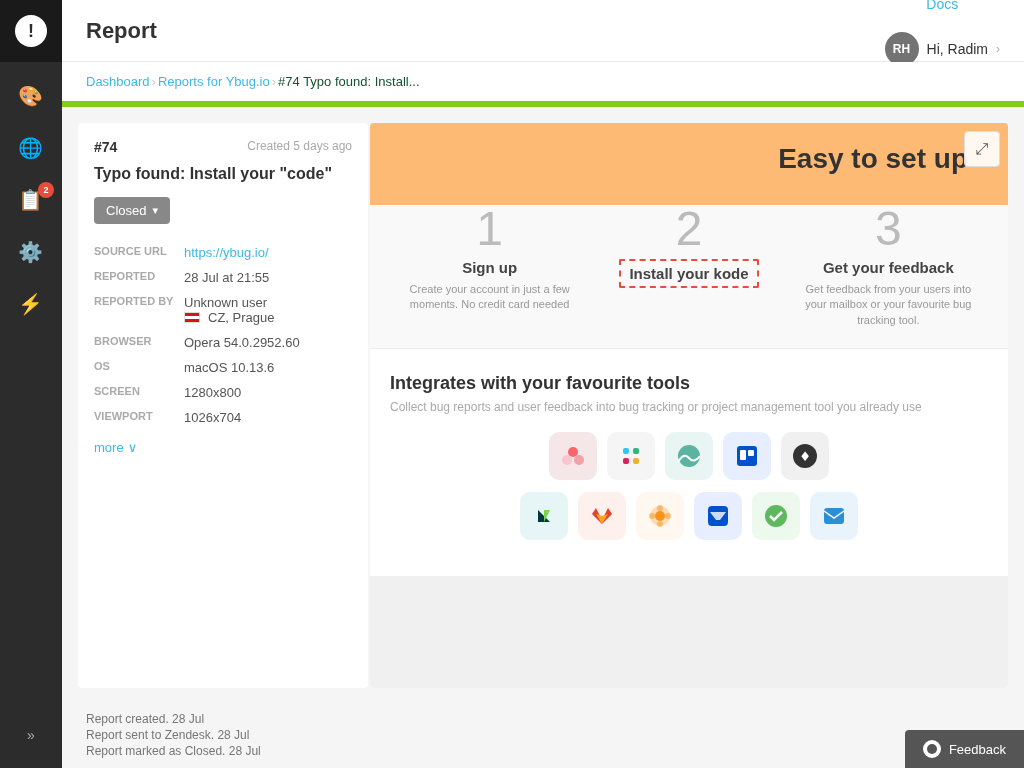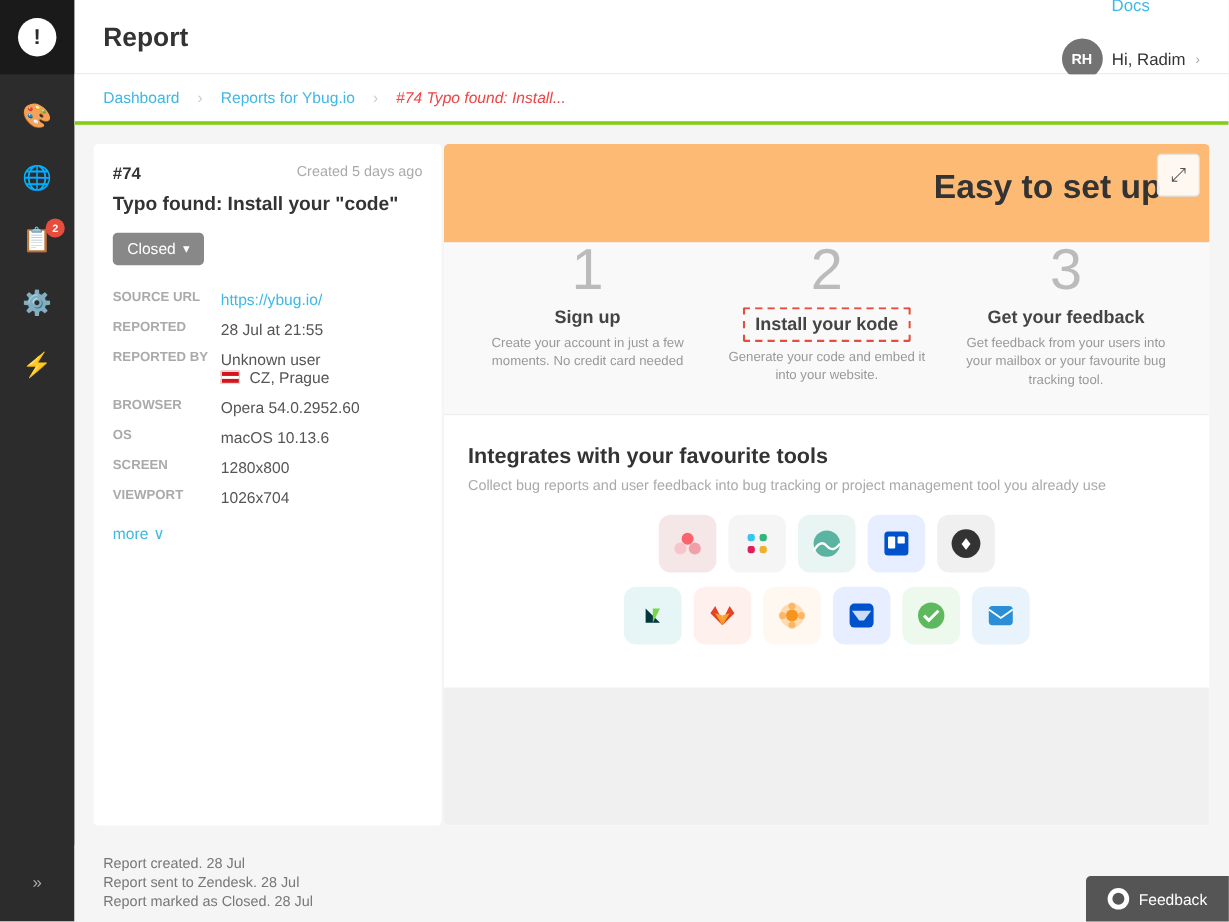--- a/index.html
+++ b/index.html
@@ -149,27 +149,27 @@
       font-size: 12px;
     }
 
     
     .breadcrumb {
       padding: 12px 24px;
       font-size: 13px;
       color: #888;
       display: flex;
       align-items: center;
-      gap: 15px;
+      gap: 2px;
       background: #fff;
-      border-bottom: 3px solid #84cc16;
+      border-bottom: 6px solid #84cc16;
     }
     .breadcrumb a { color: #3eb8e4; text-decoration: none; }
     .breadcrumb-sep { color: #ccc; }
-    .breadcrumb-current { color: #ef4444; font-style: italic; }
+    .breadcrumb-current { color: #14532d; }
 
     
     .content {
       display: flex;
       flex: 1;
       overflow: hidden;
       padding: 16px;
       gap: 2px;
     }
 
@@ -553,21 +553,20 @@
 
           <div class="steps-row">
             <div class="step">
               <div class="step-number">1</div>
               <div class="step-title">Sign up</div>
               <div class="step-desc">Create your account in just a few moments. No credit card needed</div>
             </div>
             <div class="step">
               <div class="step-number">2</div>
               <div class="step-title highlighted">Install your kode</div>
-              <div class="step-desc">Generate your code and embed it into your website.</div>
             </div>
             <div class="step">
               <div class="step-number">3</div>
               <div class="step-title">Get your feedback</div>
               <div class="step-desc">Get feedback from your users into your mailbox or your favourite bug tracking tool.</div>
             </div>
           </div>
 
           <div class="integrations-section">
             <div class="integrations-title">Integrates with your favourite tools</div>

